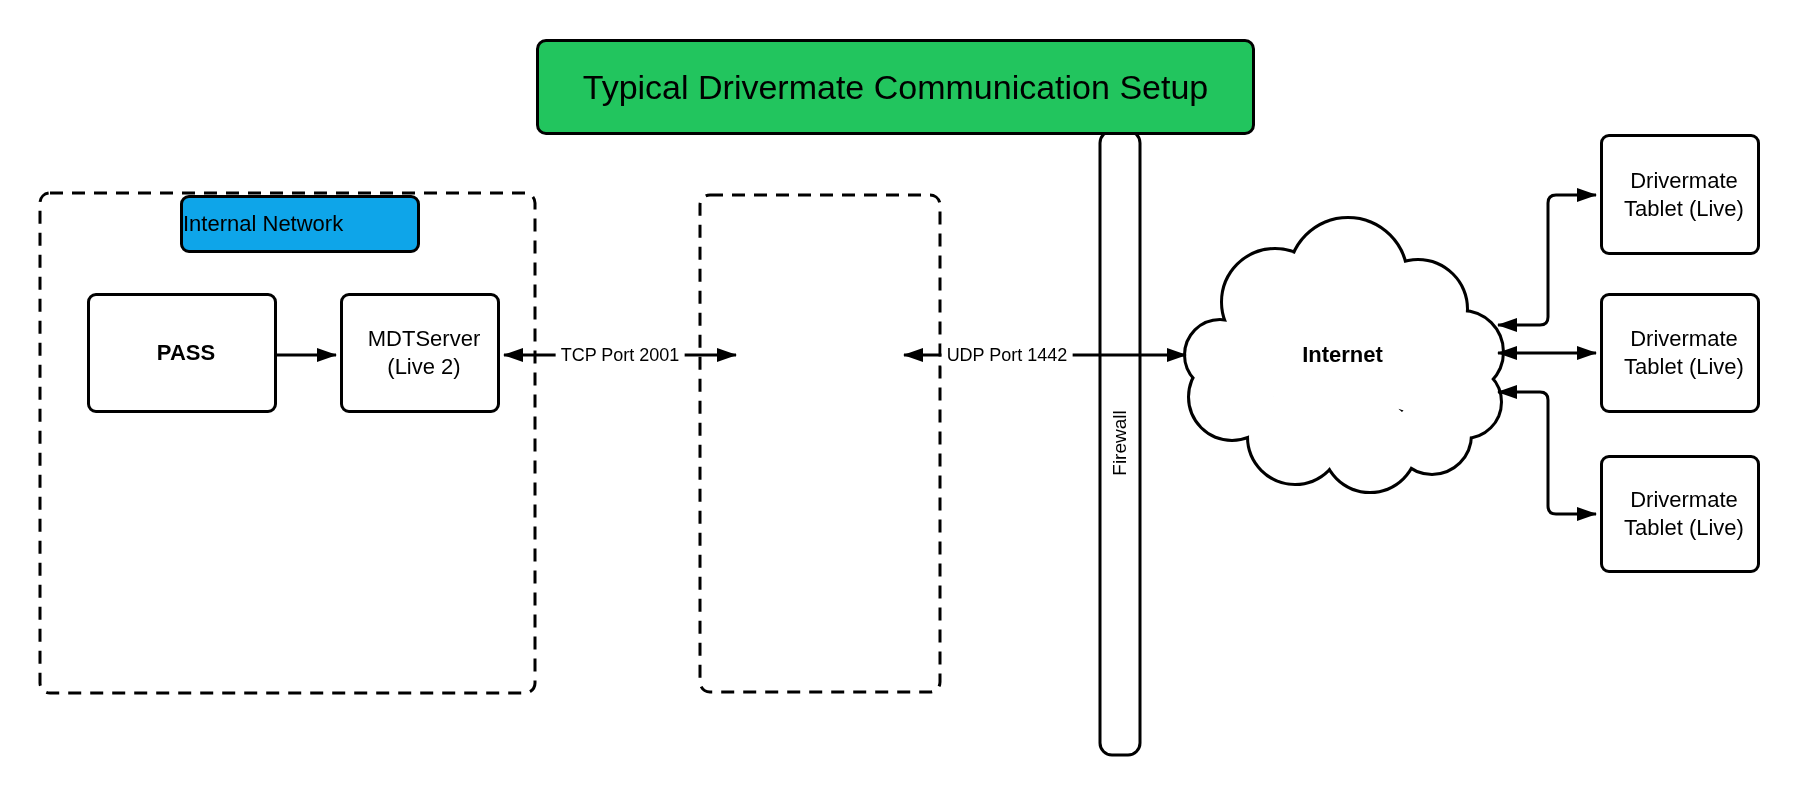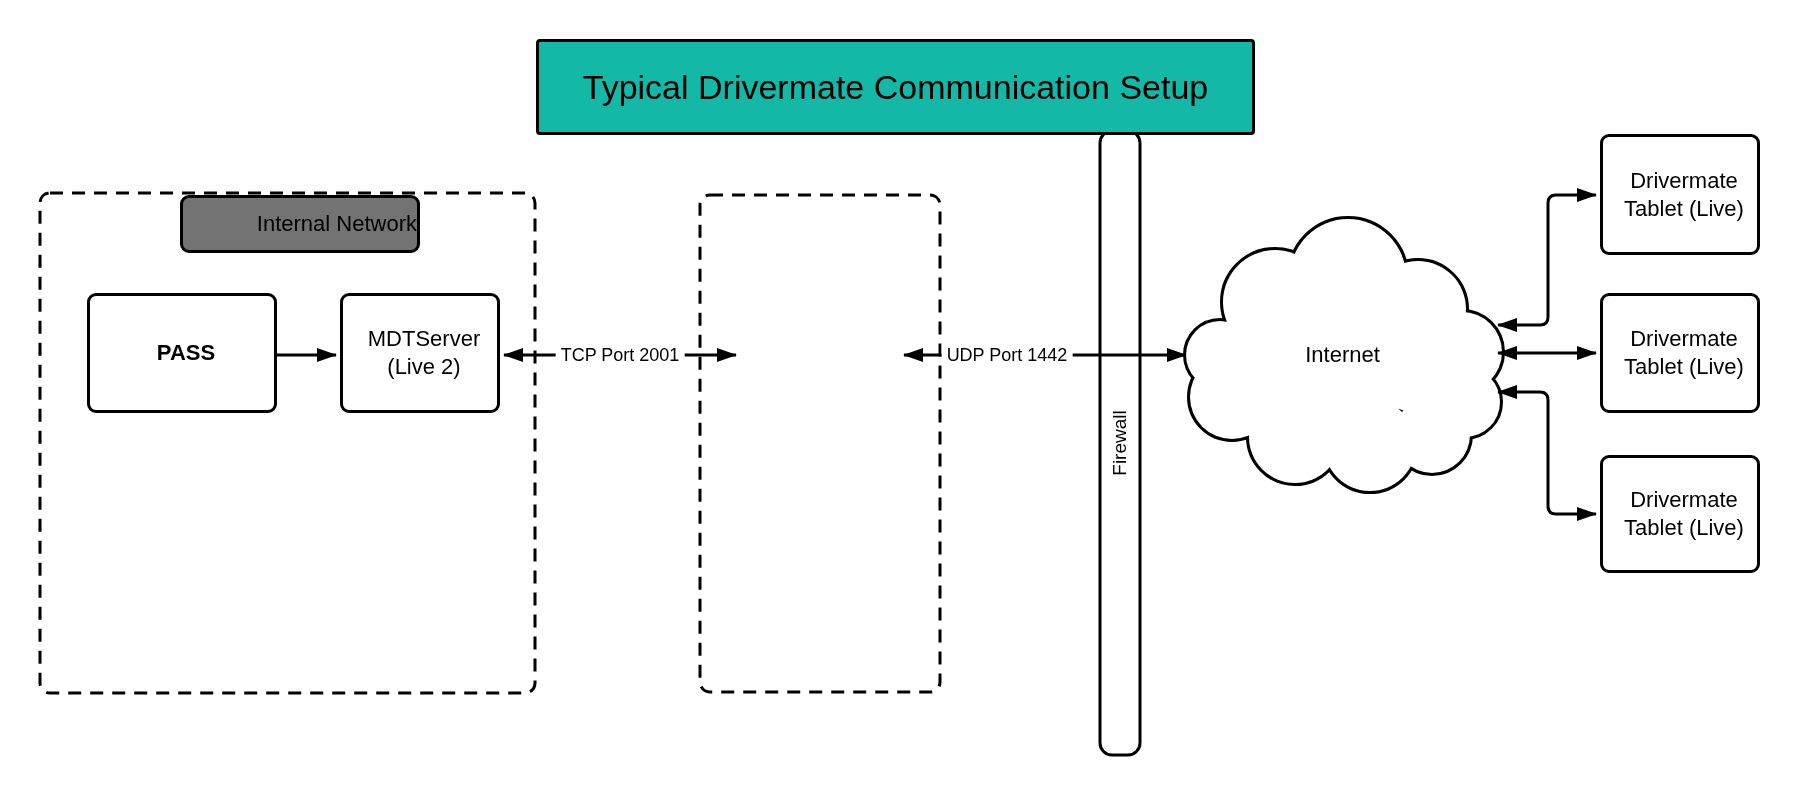--- a/index.html
+++ b/index.html
@@ -27,36 +27,36 @@
     align-items: center;
     justify-content: center;
     text-align: center;
     font-size: 22px;
     line-height: 28px;
     box-sizing: border-box;
     padding-left: 8px;
   }
   .zone-label {
     position: absolute;
-    background: #737373;
+    background: #0ea5e9;
     border: 3px solid #000000;
     border-radius: 9px;
     display: flex;
     align-items: center;
-    justify-content: flex-end;
+    justify-content: flex-start;
     font-size: 22px;
     box-sizing: border-box;
   }
   #title-box {
     position: absolute;
     left: 536px; top: 39px;
     width: 719px; height: 96px;
-    background: #14b8a6;
+    background: #22c55e;
     border: 3px solid #000000;
-    border-radius: 4px;
+    border-radius: 10px;
     display: flex;
     align-items: center;
     justify-content: center;
     font-size: 34px;
     box-sizing: border-box;
   }
   .edge-label {
     position: absolute;
     transform: translate(-50%, -50%);
     background: #ffffff;
@@ -73,20 +73,21 @@
     white-space: nowrap;
   }
   #internet-label {
     position: absolute;
     left: 1180px; top: 217px;
     width: 325px; height: 276px;
     display: flex;
     align-items: center;
     justify-content: center;
     font-size: 22px;
+    font-weight: bold;
   }
   
   #node-pass      { left: 87px;   top: 293px; width: 190px; height: 120px; font-weight: bold; }
   #node-mdt       { left: 340px;  top: 293px; width: 160px; height: 120px; }
   #node-xgate     { left: 740px;  top: 295px; width: 160px; height: 118px; }
   #tablet-1       { left: 1600px; top: 134px; width: 160px; height: 121px; }
   #tablet-2       { left: 1600px; top: 293px; width: 160px; height: 120px; }
   #tablet-3       { left: 1600px; top: 455px; width: 160px; height: 118px; }
   #zone-label-internal { left: 180px; top: 195px; width: 240px; height: 58px; }
   #zone-label-dmz      { left: 740px; top: 195px; width: 240px; height: 58px; }

